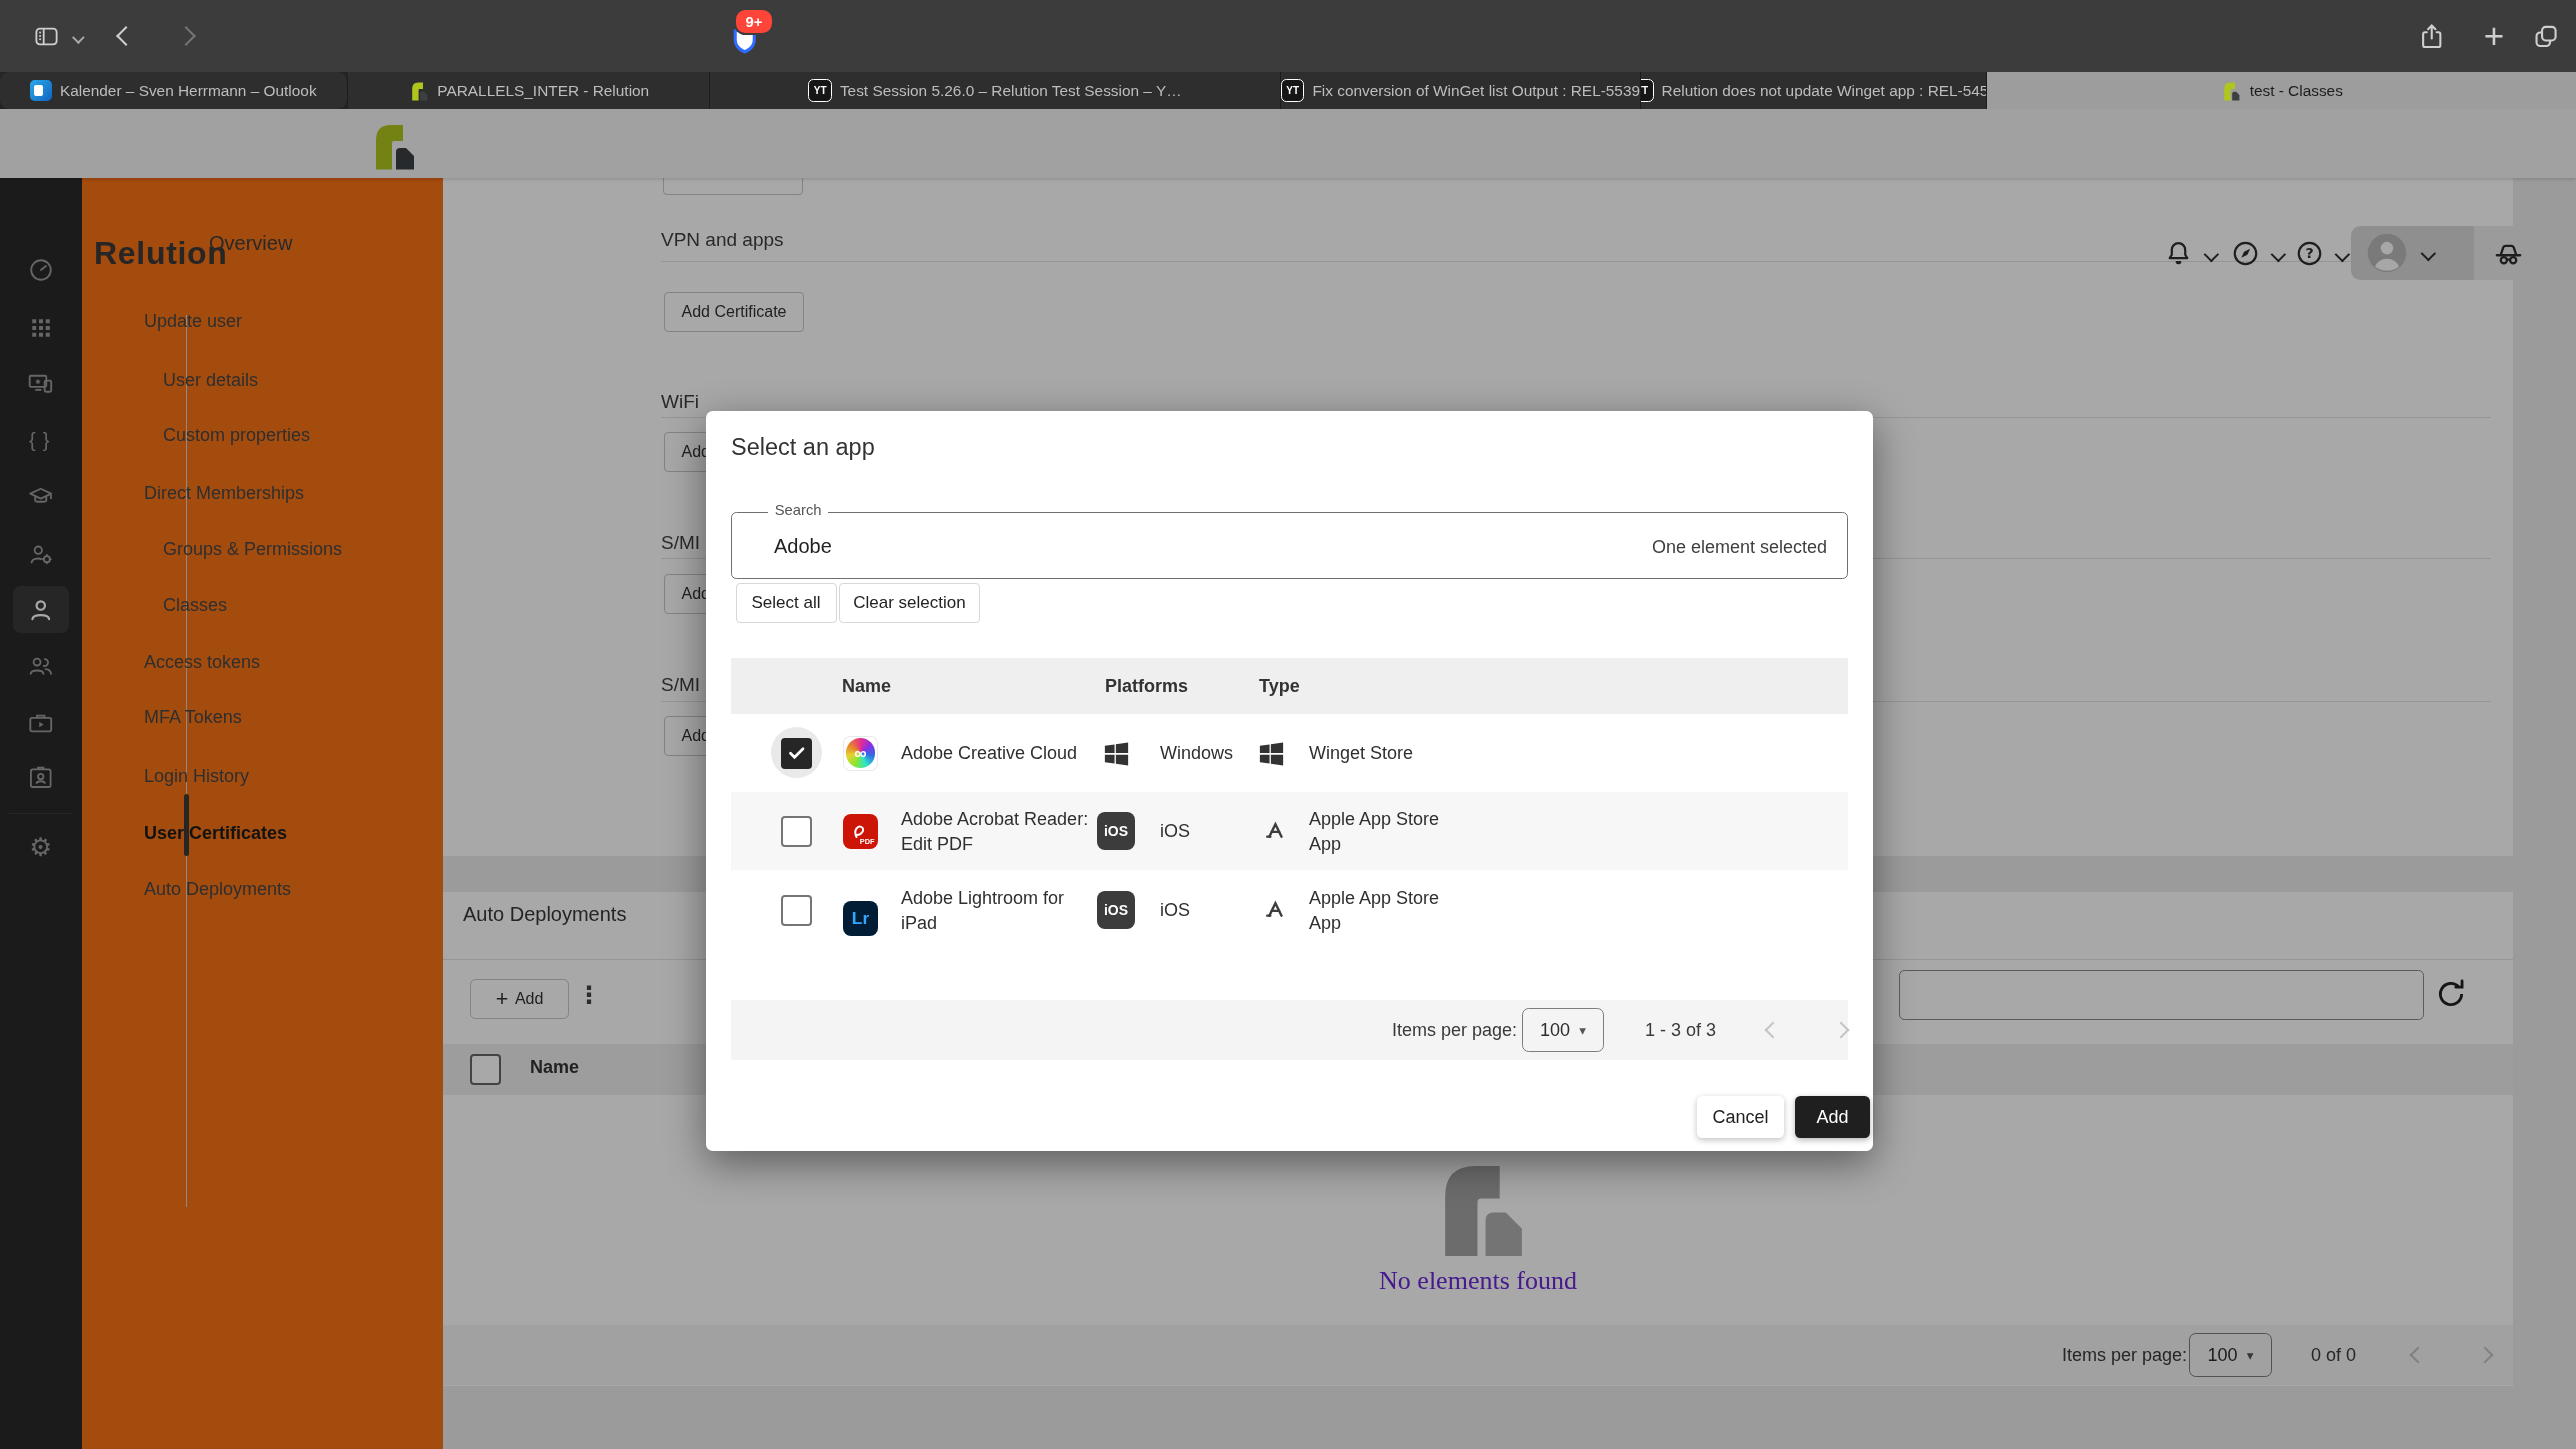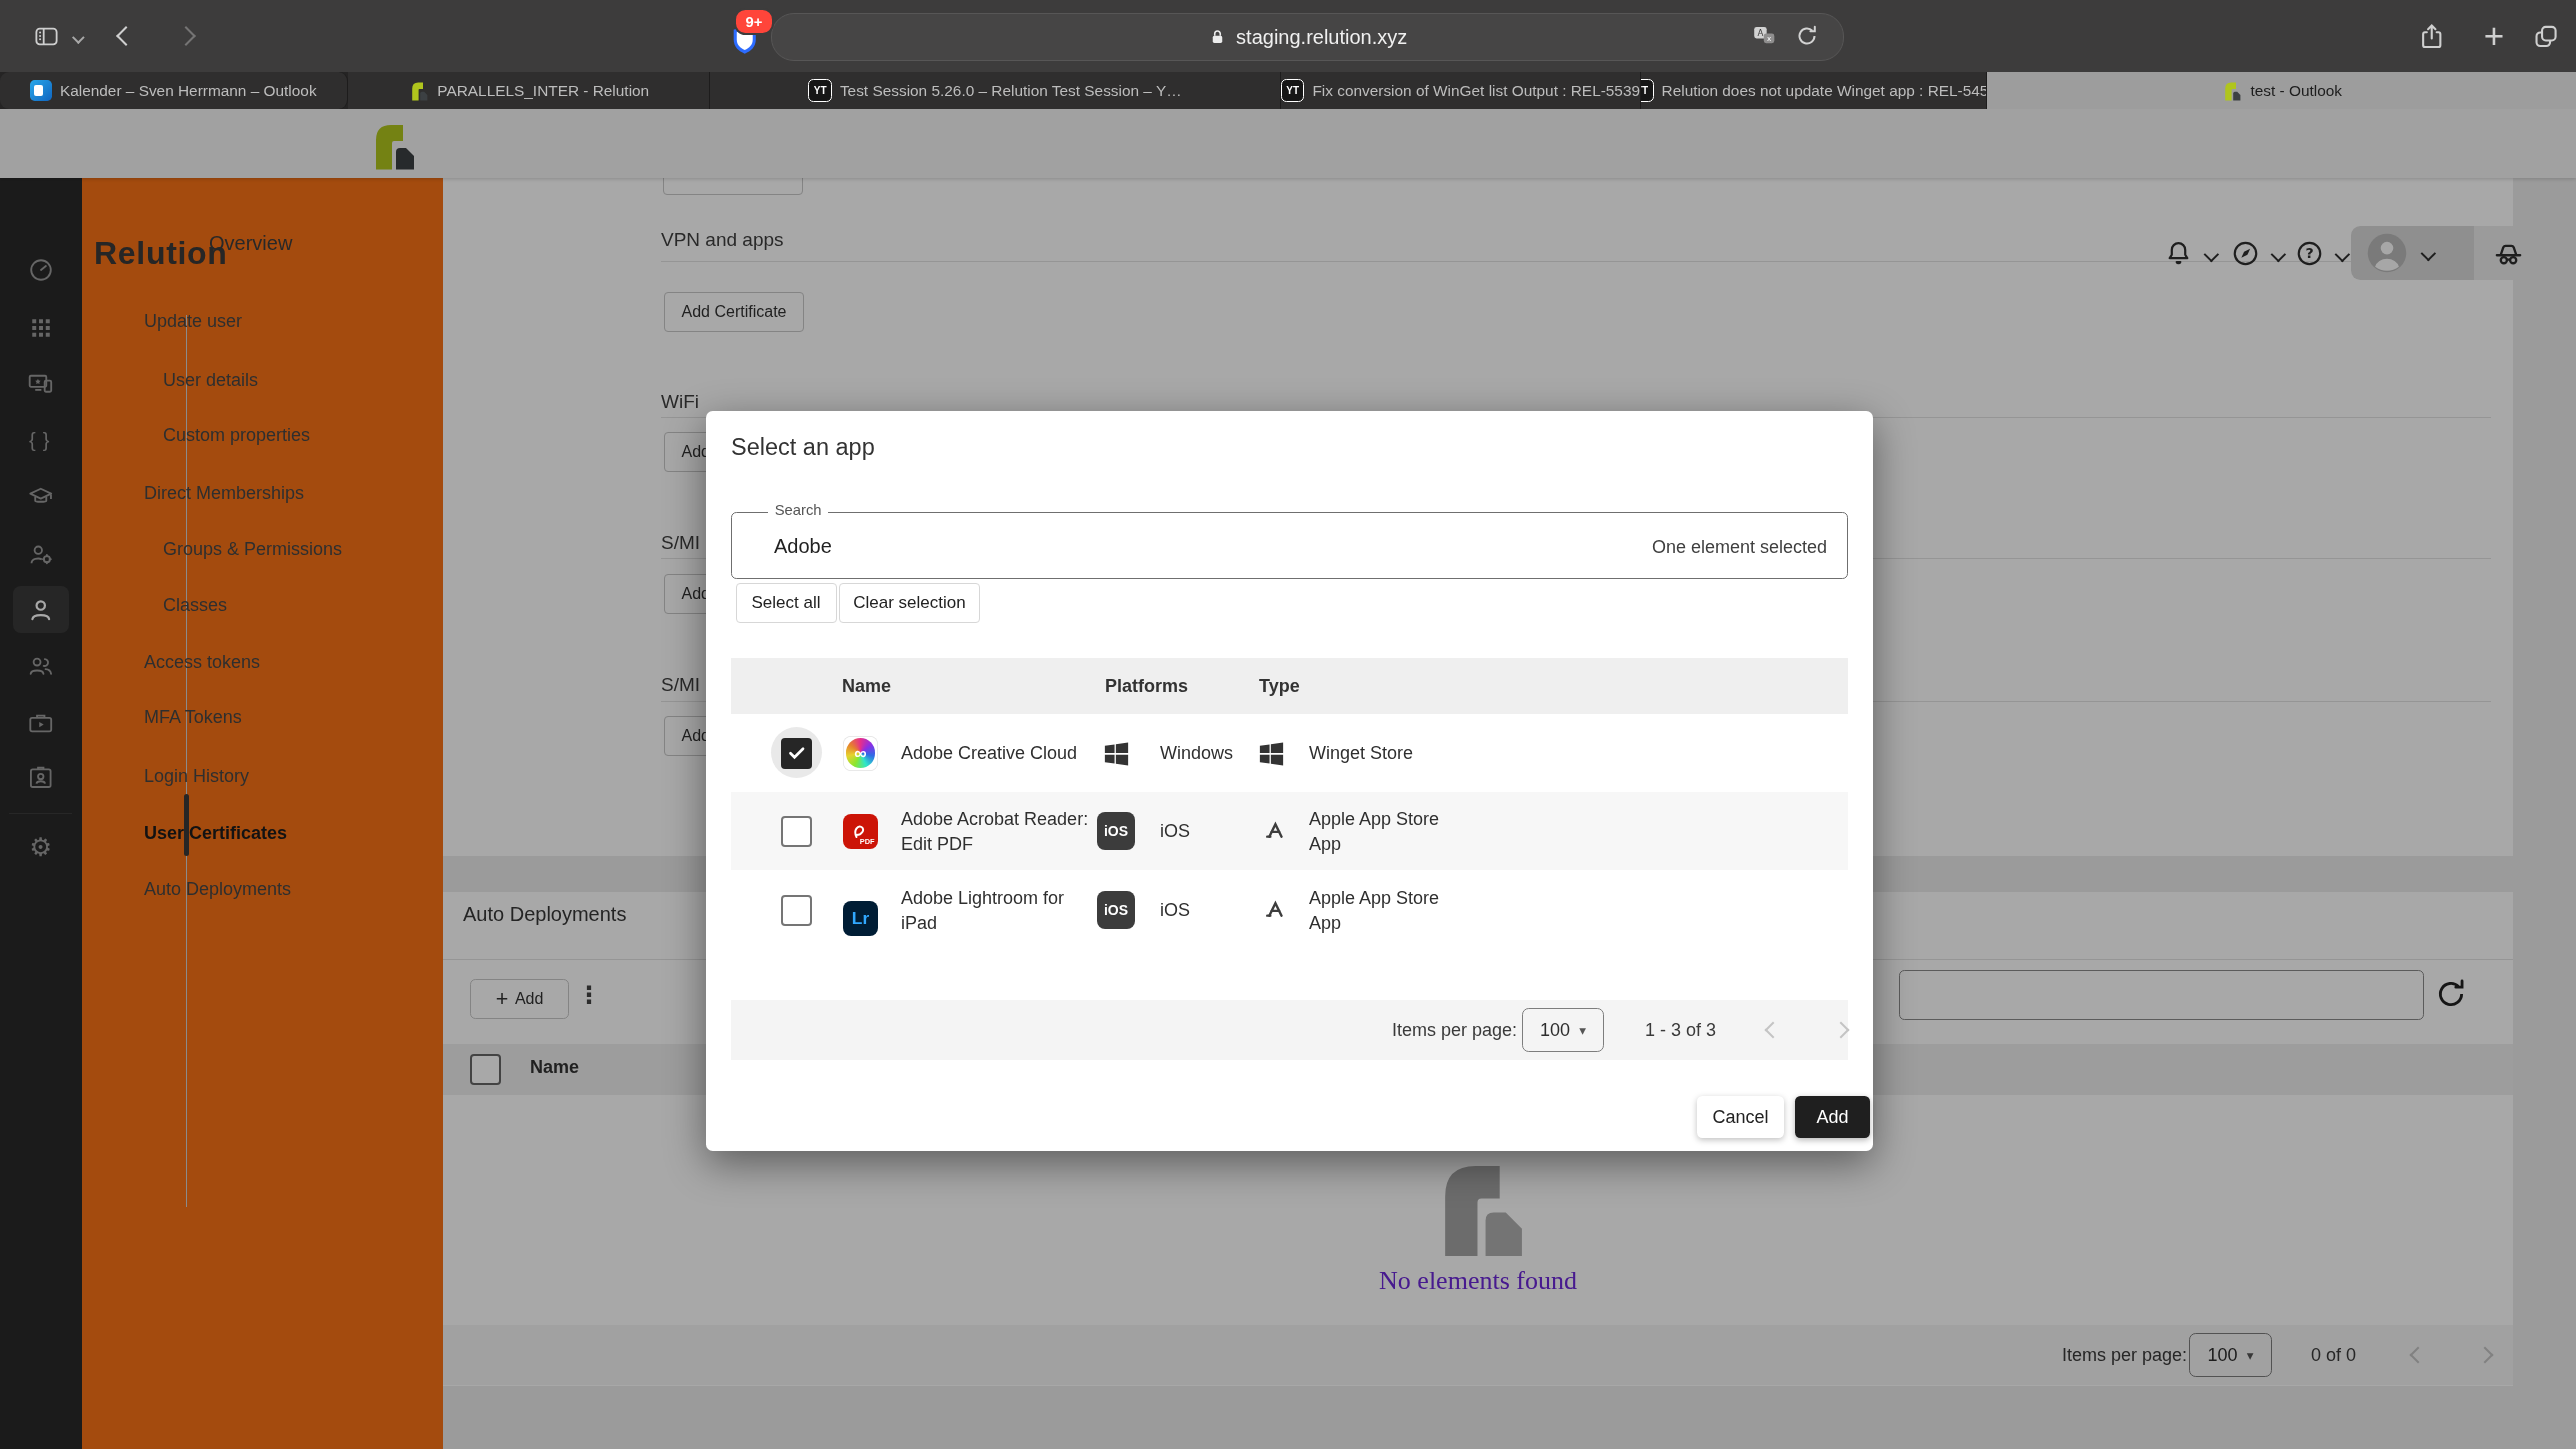--- a/index.html
+++ b/index.html
@@ -109,39 +109,20 @@
     </div>
 
   <div class="abs" style="left:730px;top:21.5px;">
     <svg width="29.5" height="35" viewBox="0 0 24 26">
         <path d="M12 1.5L21 5v8c0 6-4 9.5-9 11.5C7 22.5 3 19 3 13V5z" fill="#2d6cff"></path>
     <path d="M12 4.5L18.5 7v6c0 4.4-2.9 7-6.5 8.6C8.4 20 5.5 17.4 5.5 13V7z" fill="#fff"></path>
       </svg>
   </div>
   <div class="abs extbadge">9+</div>
 
-  <div class="abs urlbar">
-    <svg width="19" height="20" viewBox="0 0 24 24">
-      <rect x="6" y="10.5" width="12" height="9" rx="2" fill="#ececec"></rect>
-      <path d="M8.5 10.5V8a3.5 3.5 0 0 1 7 0v2.5" stroke="#ececec" stroke-width="2" fill="none"></path>
-      </svg>
-    <span>staging.relution.xyz</span>
-    <span class="url-side">
-      <svg width="25.5" height="23" viewBox="0 0 26 24" style="font-size:30px">
-        <rect x="2" y="3" width="13" height="12" rx="2.5" fill="#d2d2d2"></rect>
-        <text x="8.5" y="12.3" font-size="9" text-anchor="middle" fill="#3d3c3c" font-family="DejaVu Sans">A</text>
-        <rect x="12" y="10" width="11" height="10" rx="2.5" fill="#8f8e8e"></rect>
-        <text x="17.5" y="17.8" font-size="7.5" text-anchor="middle" fill="#fff" font-family="DejaVu Sans">x</text>
-        </svg>
-      <svg width="24" height="24" viewBox="0 0 24 24" fill="none" stroke="#d2d2d2" stroke-width="2">
-        <path d="M19.5 12a7.5 7.5 0 1 1-2.2-5.3"></path>
-          <path d="M19.8 2.8v4.4h-4.4" stroke-linecap="round"></path>
-        </svg>
-    </span>
-  </div>
 
   <div class="abs tbtn" style="left:2412px;top:16px;width:40px;height:40px;">
     <svg width="29.5" height="32" viewBox="0 0 24 24" fill="none" stroke="#cfcfcf" stroke-width="1.7" stroke-linecap="round">
       <path d="M8 9H6.5A1.5 1.5 0 0 0 5 10.5v9A1.5 1.5 0 0 0 6.5 21h11a1.5 1.5 0 0 0 1.5-1.5v-9A1.5 1.5 0 0 0 17.5 9H16"></path>
       <path d="M12 14V3.8M9 6.5l3-3 3 3"></path>
       </svg>
   </div>
   <div class="abs tbtn" style="left:2474px;top:17.4px;width:40px;height:38px;font-size:35px;font-weight:200;">+</div>
   <div class="abs tbtn" style="left:2526px;top:17.4px;width:40px;height:38px;">
     <svg width="29.5" height="29.5" viewBox="0 0 24 24" fill="none" stroke="#cfcfcf" stroke-width="1.7">
@@ -177,21 +158,21 @@
     <span class="fav youtrack">YT</span>
     <span>Relution does not update Winget app : REL-5450</span>
   </div>
   <div class="tab active" style="flex:1;">
     <span class="fav">
       <svg width="20" height="20" viewBox="0 0 100 100">
           <path d="M16 97V38Q16 8 46 8h24v32H52q-4 0-4 4v53z" fill="#b0c51d"></path>
           <path d="M56 97V62q0-8 8-8h12l16 16v27z" fill="#3c4043"></path>
         </svg>
       </span>
-    <span>test - Outlook</span>
+    <span>test - Classes</span>
   </div>
 </div>
 
 <div class="abs obtn" style="left:663px;top:156px;width:140px;height:39px;z-index:6;"></div>
 
 <div class="abs appheader">
   <div class="abs brand">Relution</div>
   <div class="abs" style="left:368px;top:12px;">
     <svg width="50" height="50" viewBox="0 0 100 100">
         <path d="M16 97V38Q16 8 46 8h24v32H52q-4 0-4 4v53z" fill="#b0c51d"></path>

